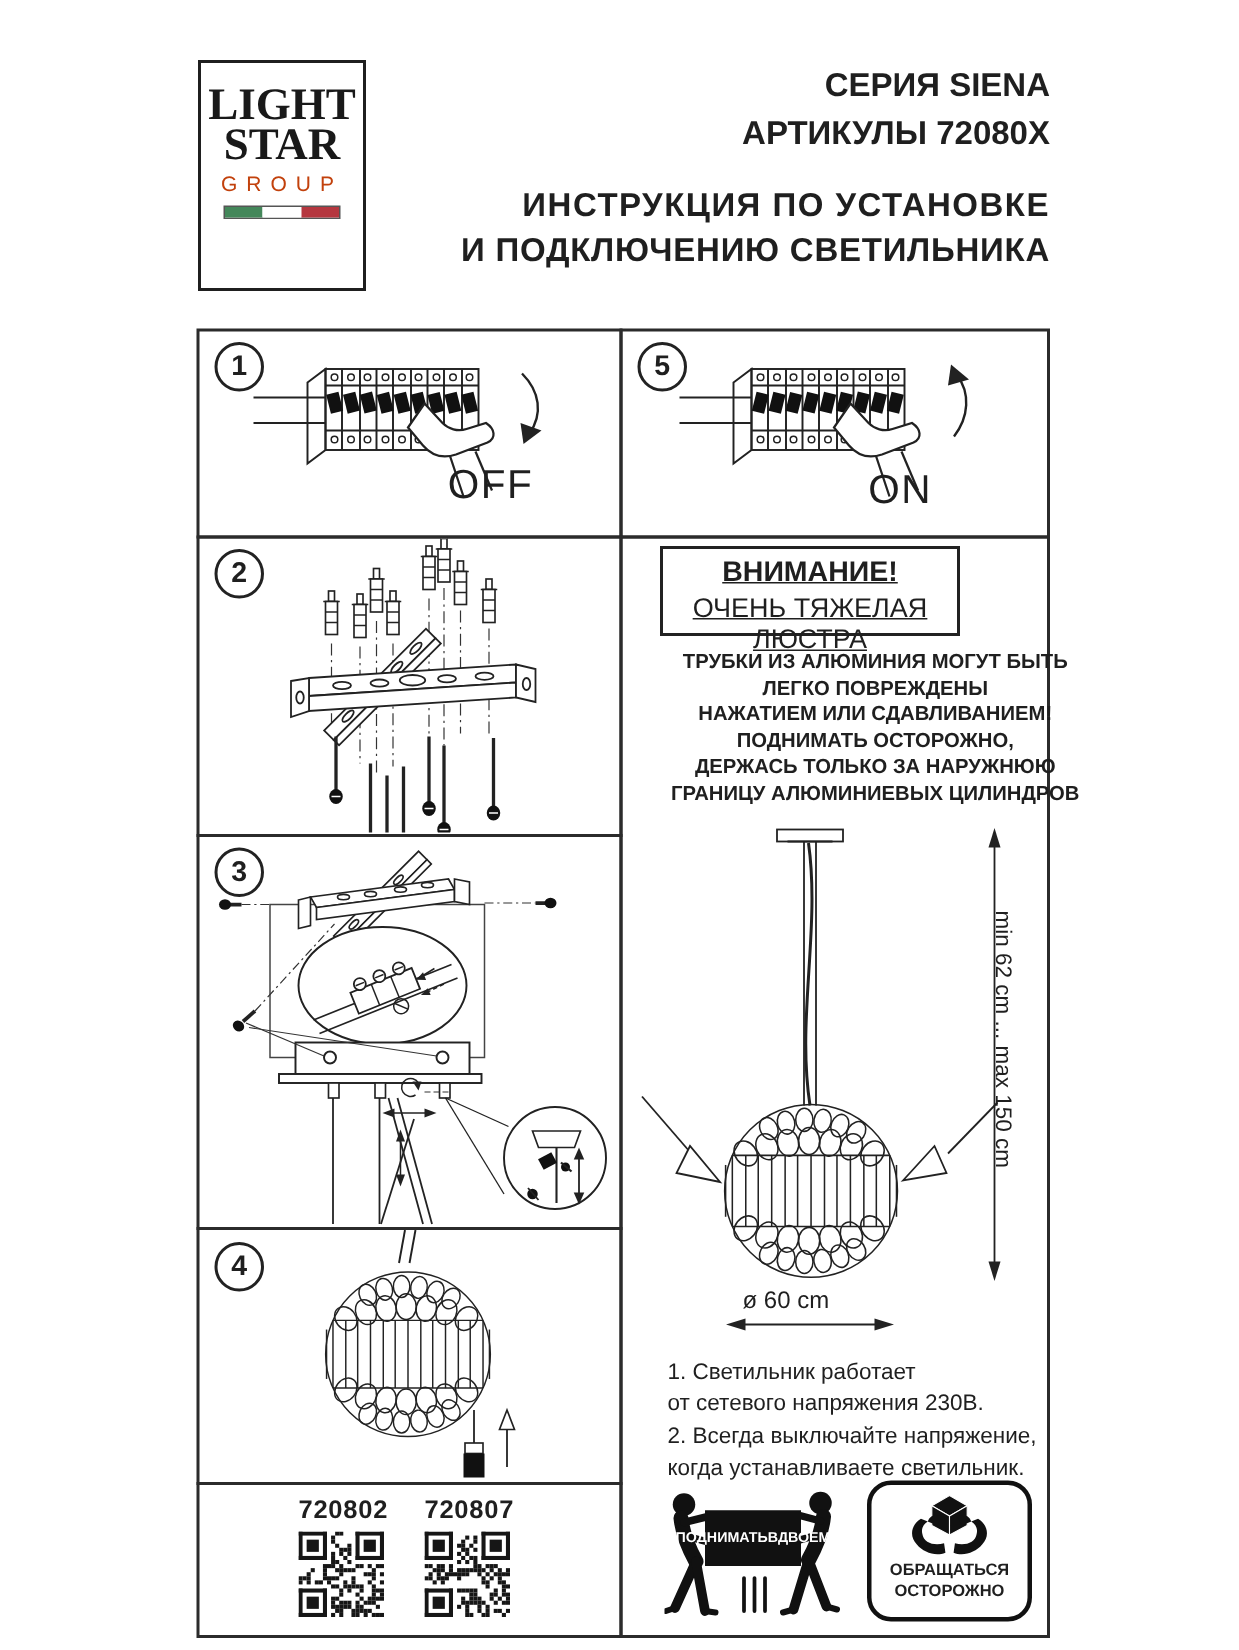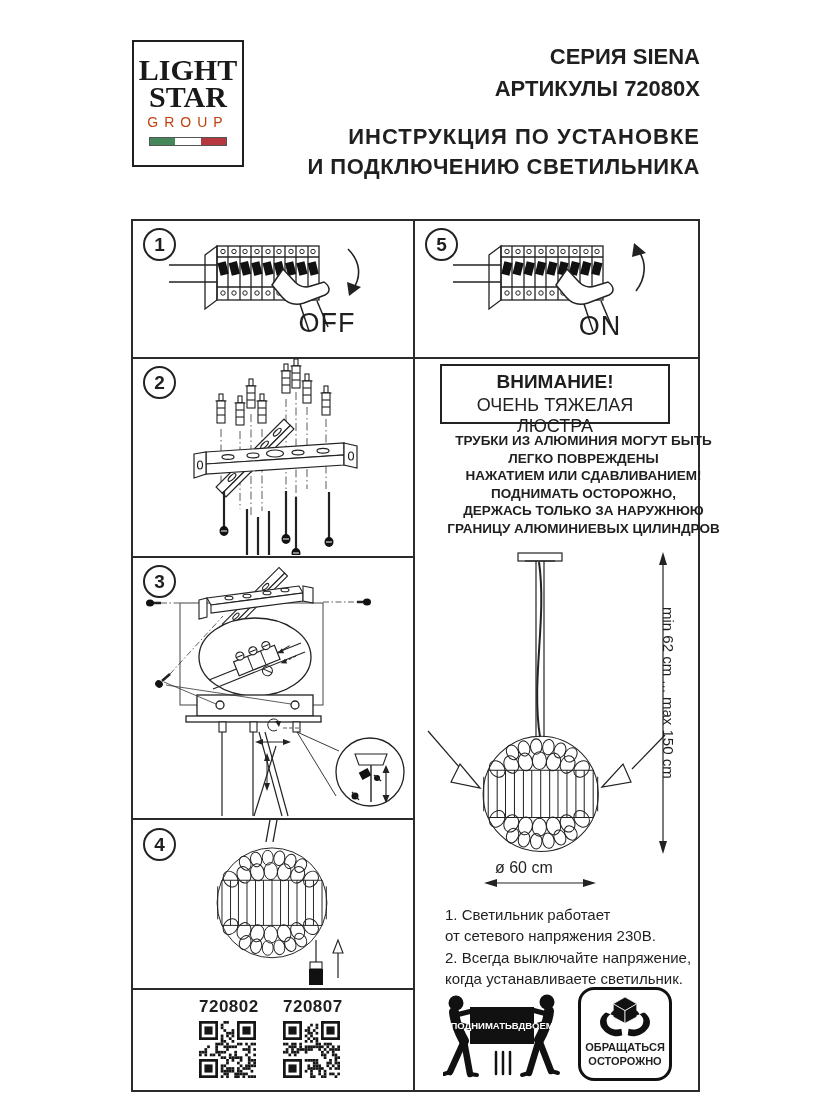--- a/index.html
+++ b/index.html
@@ -1,56 +1,56 @@
 <!DOCTYPE html>
 <html><head>
 <meta charset="utf-8">
 <style>
   html,body{margin:0;padding:0;background:#fff;}
   .page{position:relative;width:826px;height:1100px;background:#fff;overflow:hidden;
         font-family:"Liberation Sans",sans-serif;color:#1f1f1f;}
   .abs{position:absolute;}
   
-  .logo-box{left:132px;top:40px;width:112px;height:127px;border:2px solid #1f1f1f;
+  .logo-box{left:132px;top:40px;width:112px;height:154px;border:2px solid #1f1f1f;
             box-sizing:border-box;text-align:center;padding-top:14px;}
   .logo-word{font-family:"Liberation Serif",serif;font-weight:bold;font-size:30px;
              line-height:27px;letter-spacing:0px;color:#191919;}
   .logo-group{font-size:14px;letter-spacing:6px;margin-top:4px;color:#c2410c;}
   .flag{width:78px;height:9px;margin:7px auto 0;display:flex;border:1px solid #555;box-sizing:border-box;}
   .flag div{flex:1;}
   .hdr{right:126px;text-align:right;font-weight:bold;}
   .hdr-series{top:44px;font-size:22px;}
   .hdr-articles{top:76px;font-size:22px;}
   .hdr-t1{top:124px;font-size:22px;letter-spacing:1px;}
   .hdr-t2{top:154px;font-size:22px;letter-spacing:0.5px;}
   
   .cell{border:2px solid #2b2b2b;box-sizing:border-box;background:transparent;}
   
   .stepc{width:33px;height:33px;border:2px solid #222;border-radius:50%;box-sizing:border-box;
          font-size:19px;font-weight:bold;display:flex;align-items:center;justify-content:center;}
   .biglabel{font-size:27px;font-weight:normal;letter-spacing:1px;text-align:center;width:100px;}
   
-  .warn-box{left:440px;top:364px;width:230px;height:60px;border:2px solid #222;
-            box-sizing:border-box;text-align:center;}
+  .warn-box{left:440px;top:364px;width:200px;height:60px;border:2px solid #222;
+            box-sizing:border-box;text-align:center;text-decoration:underline;}
   .warn-title{font-size:19px;font-weight:bold;margin-top:5px;}
   .warn-sub{font-size:18px;margin-top:2px;}
   .warn-body{left:419px;top:432px;width:275px;text-align:center;font-weight:bold;
              font-size:13.5px;line-height:17.6px;margin-left:27px;}
   
   .dim-v{left:660px;top:607px;height:195px;writing-mode:vertical-rl;font-size:15px;
          display:flex;align-items:center;}
   .dim-d{left:495px;top:859px;width:110px;font-size:16px;}
   .notes{left:445px;top:904px;font-size:15px;line-height:21.4px;}
   
   .qr-label{width:57px;text-align:center;font-size:17px;font-weight:bold;letter-spacing:0.5px;}
   .qr-box{width:57px;height:57px;}
   .lift-label{left:470px;top:1007px;width:64px;height:37px;background:#111;color:#fff;
               display:flex;flex-direction:row;align-items:center;justify-content:center;
               font-size:9.5px;font-weight:bold;line-height:11px;text-align:center;}
-  .handle-box{left:578px;top:987px;width:94px;height:94px;border:3px solid #111;border-radius:16px;
+  .handle-box{left:578px;top:987px;width:110px;height:94px;border:3px solid #111;border-radius:16px;
               box-sizing:border-box;text-align:center;}
   .handle-text{font-size:11px;font-weight:bold;line-height:13.5px;margin-top:2px;}
   svg{display:block;}
 </style>
 </head>
 <body>
 
 <div class="page">
 
   <svg width="0" height="0" style="position:absolute" aria-hidden="true">

